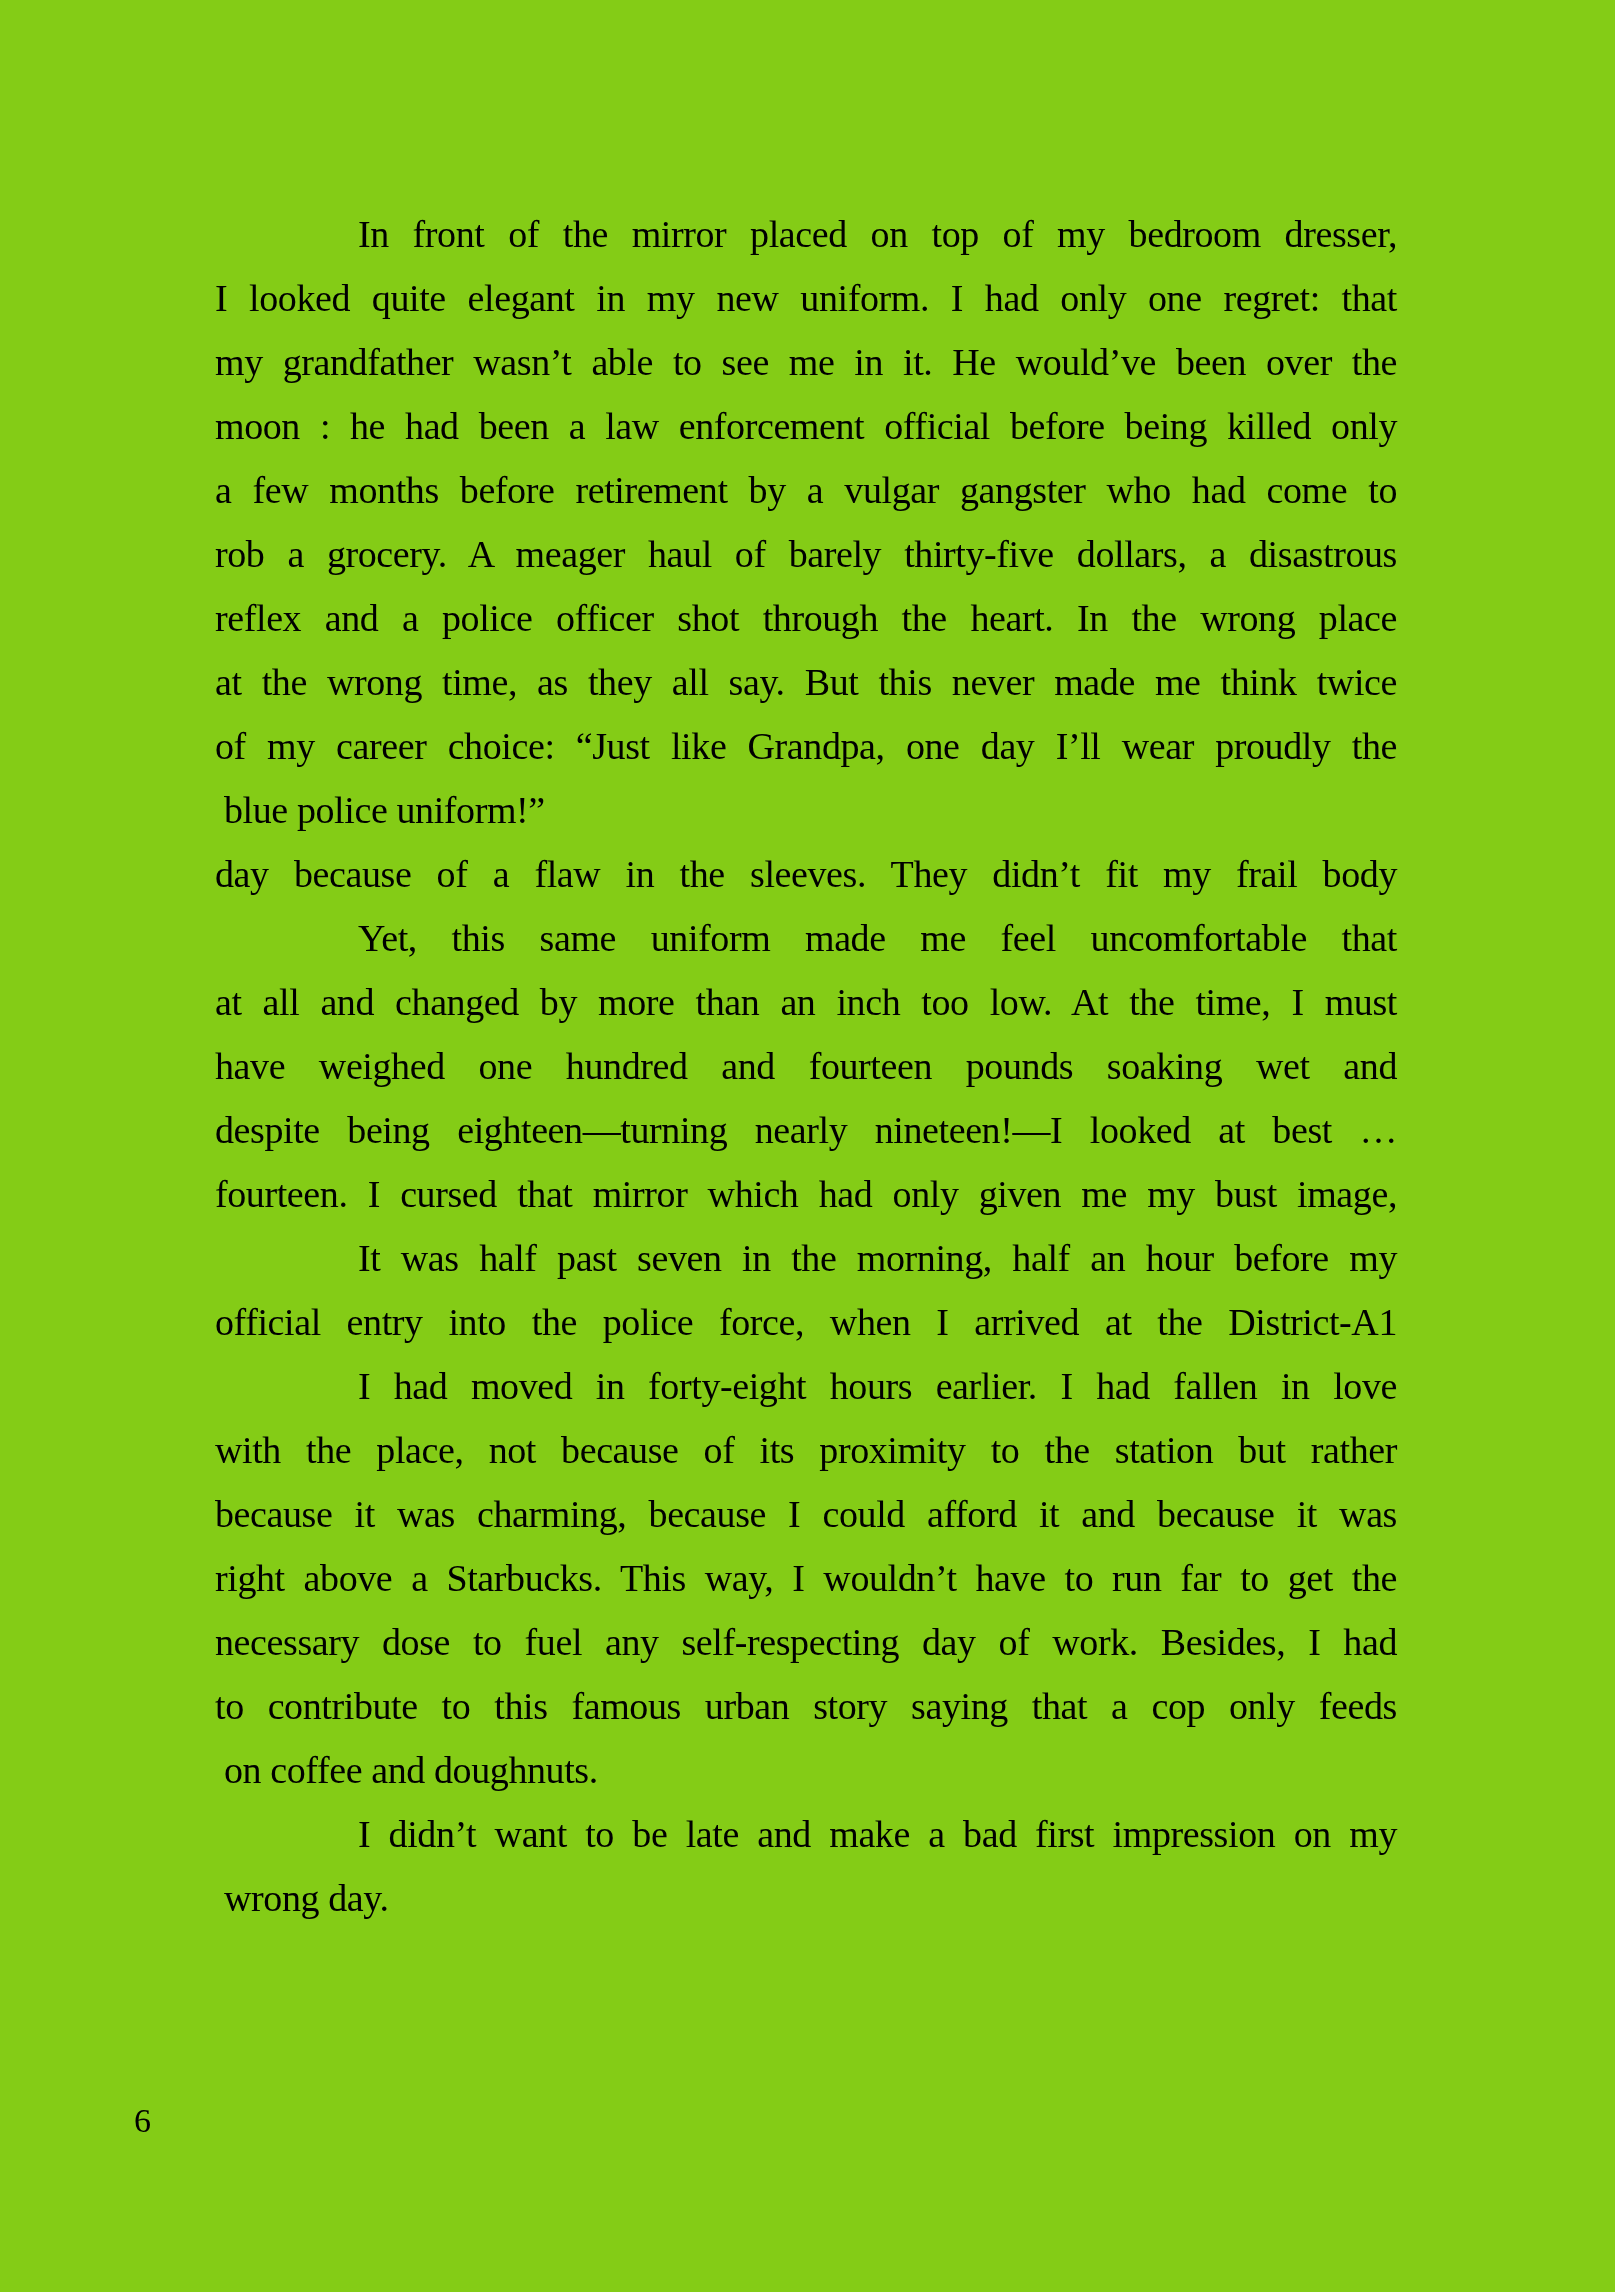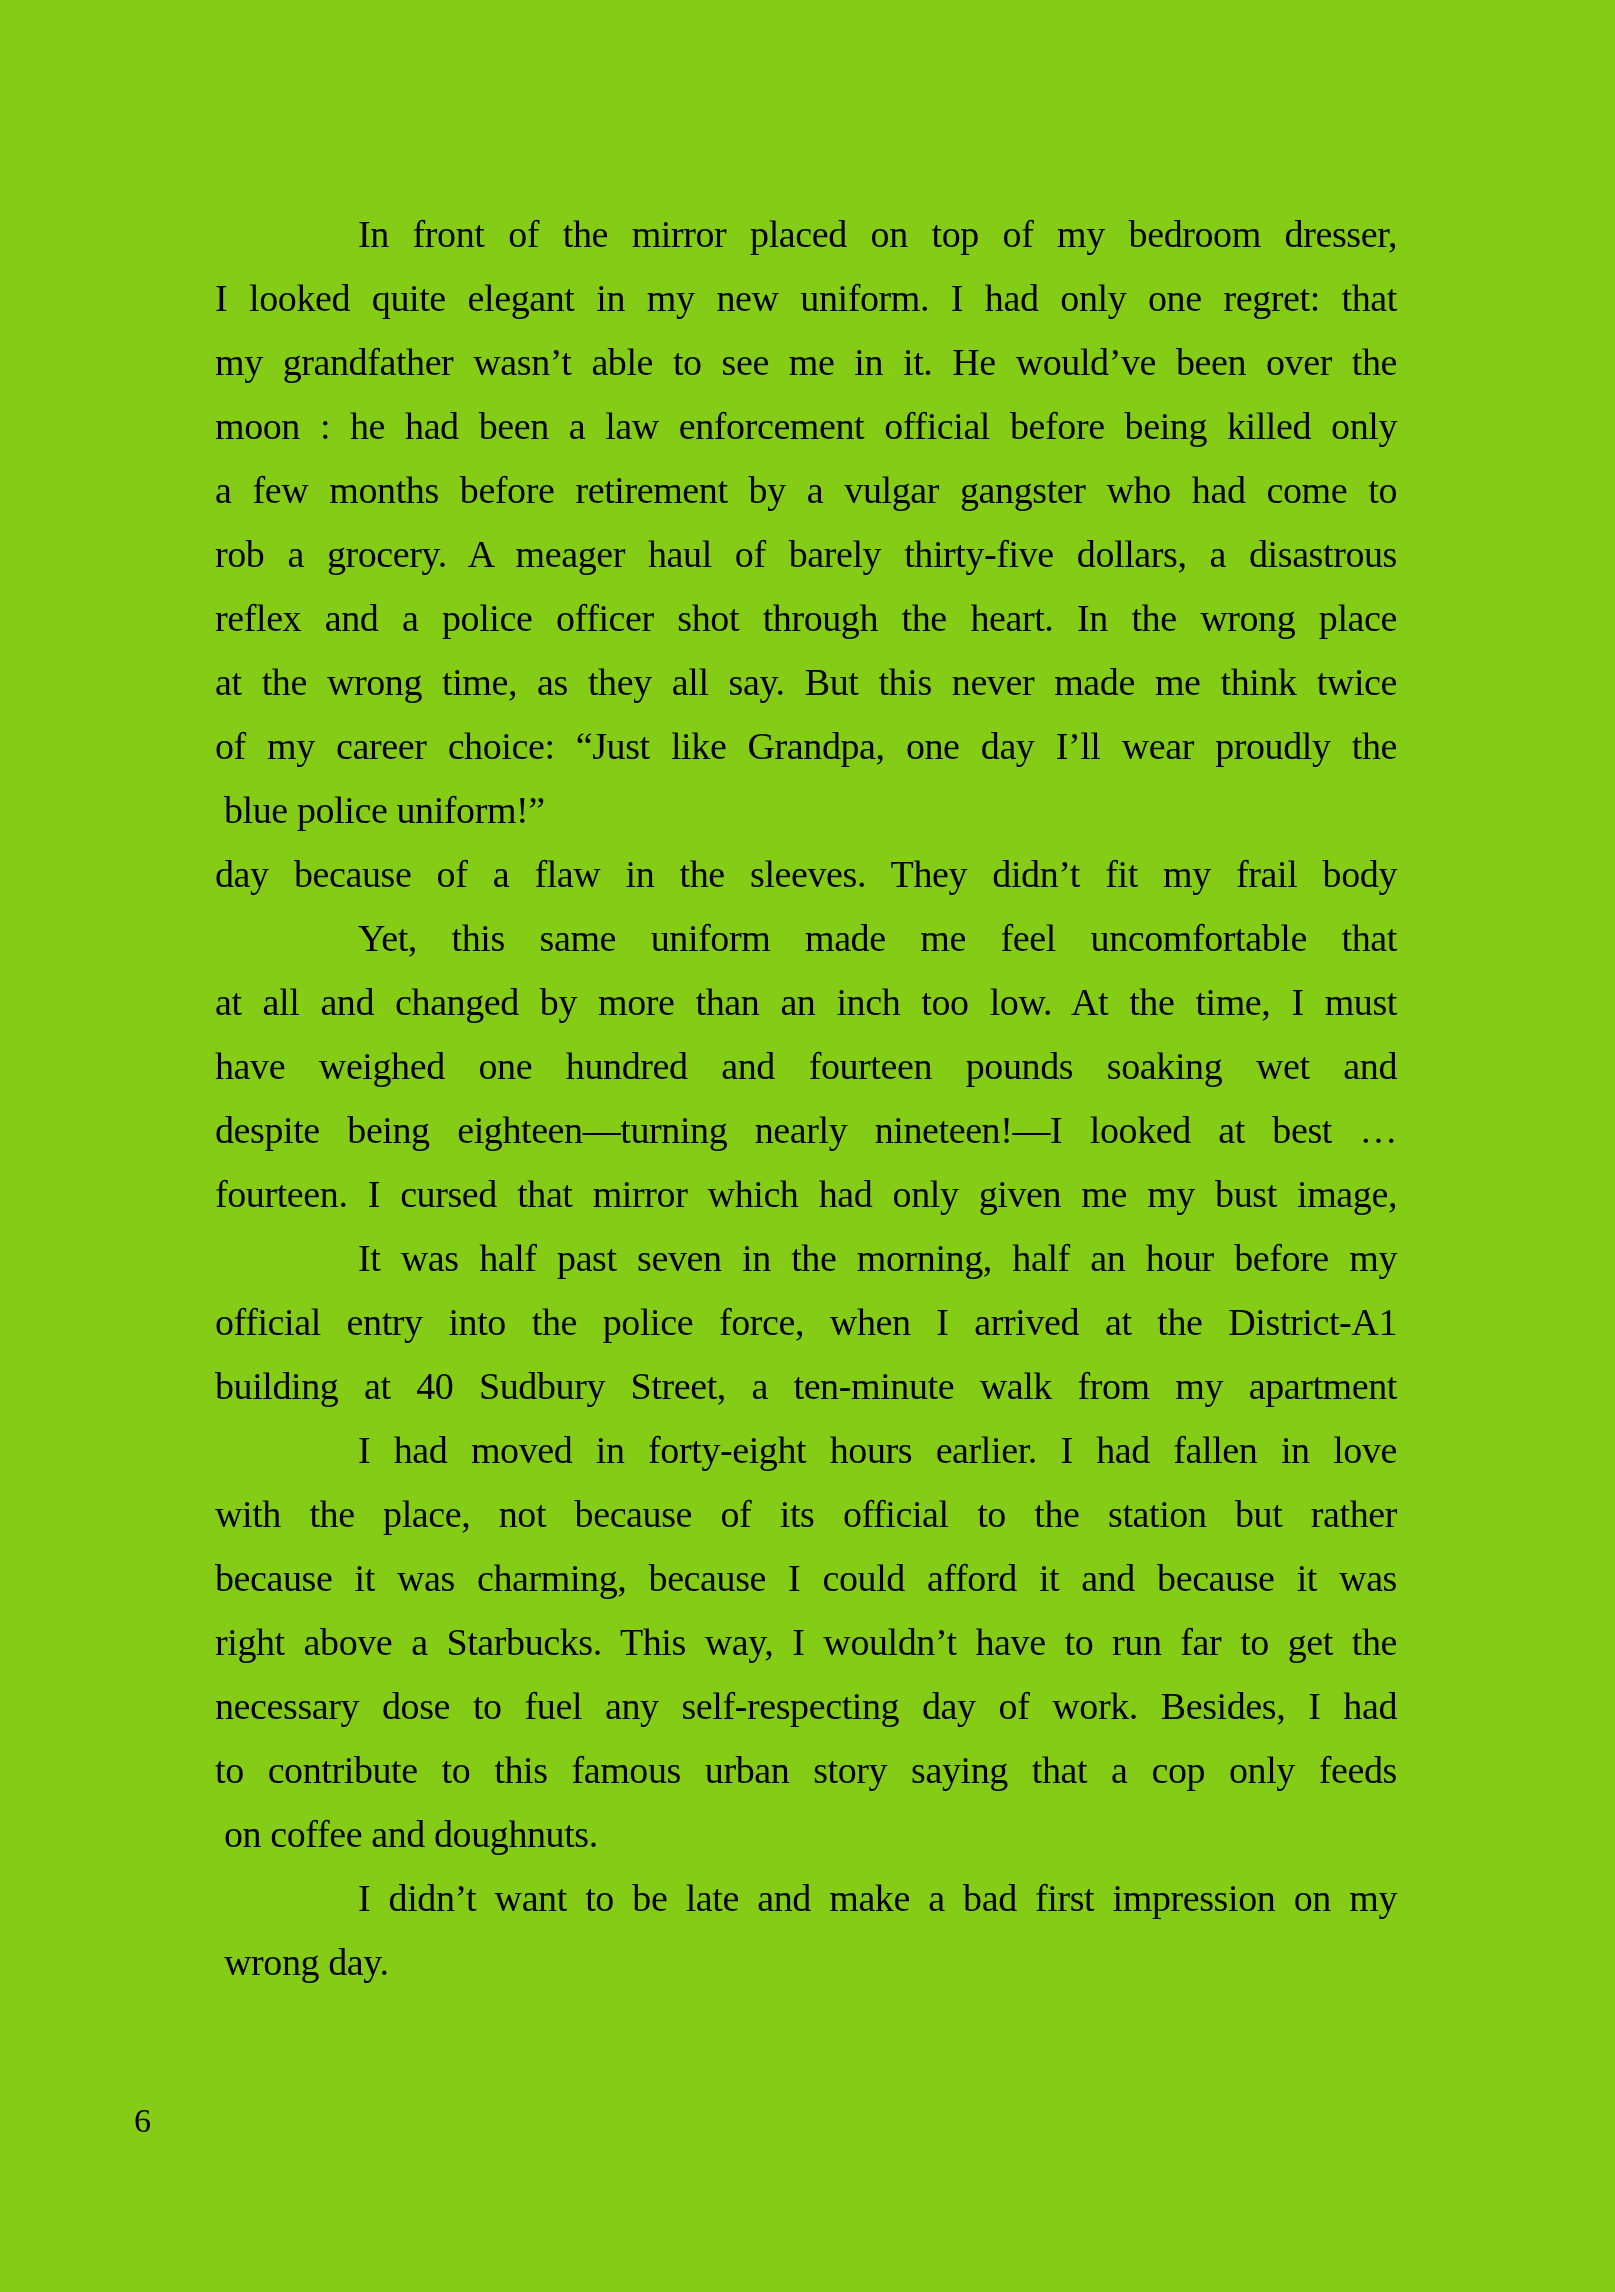--- a/index.html
+++ b/index.html
@@ -80,26 +80,25 @@
       <div class="line first">Yet, this same uniform made me feel uncomfortable that</div>
       <div class="line">at all and changed by more than an inch too low. At the time, I must</div>
       <div class="line">have weighed one hundred and fourteen pounds soaking wet and</div>
       <div class="line">despite being eighteen—turning nearly nineteen!—I looked at best …</div>
       <div class="line">fourteen. I cursed that mirror which had only given me my bust image,</div>
     </div>
 
     <div class="para">
       <div class="line first">It was half past seven in the morning, half an hour before my</div>
       <div class="line">official entry into the police force, when I arrived at the District-A1</div>
-      <div class="line">building at 40 Sudbury Street, a ten-minute walk from my apartment</div>
     </div>
 
     <div class="para">
       <div class="line first">I had moved in forty-eight hours earlier. I had fallen in love</div>
-      <div class="line">with the place, not because of its official to the station but rather</div>
+      <div class="line">with the place, not because of its proximity to the station but rather</div>
       <div class="line">because it was charming, because I could afford it and because it was</div>
       <div class="line">right above a Starbucks. This way, I wouldn’t have to run far to get the</div>
       <div class="line">necessary dose to fuel any self-respecting day of work. Besides, I had</div>
       <div class="line">to contribute to this famous urban story saying that a cop only feeds</div>
       <div class="line last">on coffee and doughnuts.</div>
     </div>
 
     <div class="para">
       <div class="line first">I didn’t want to be late and make a bad first impression on my</div>
       <div class="line last">wrong day.</div>

